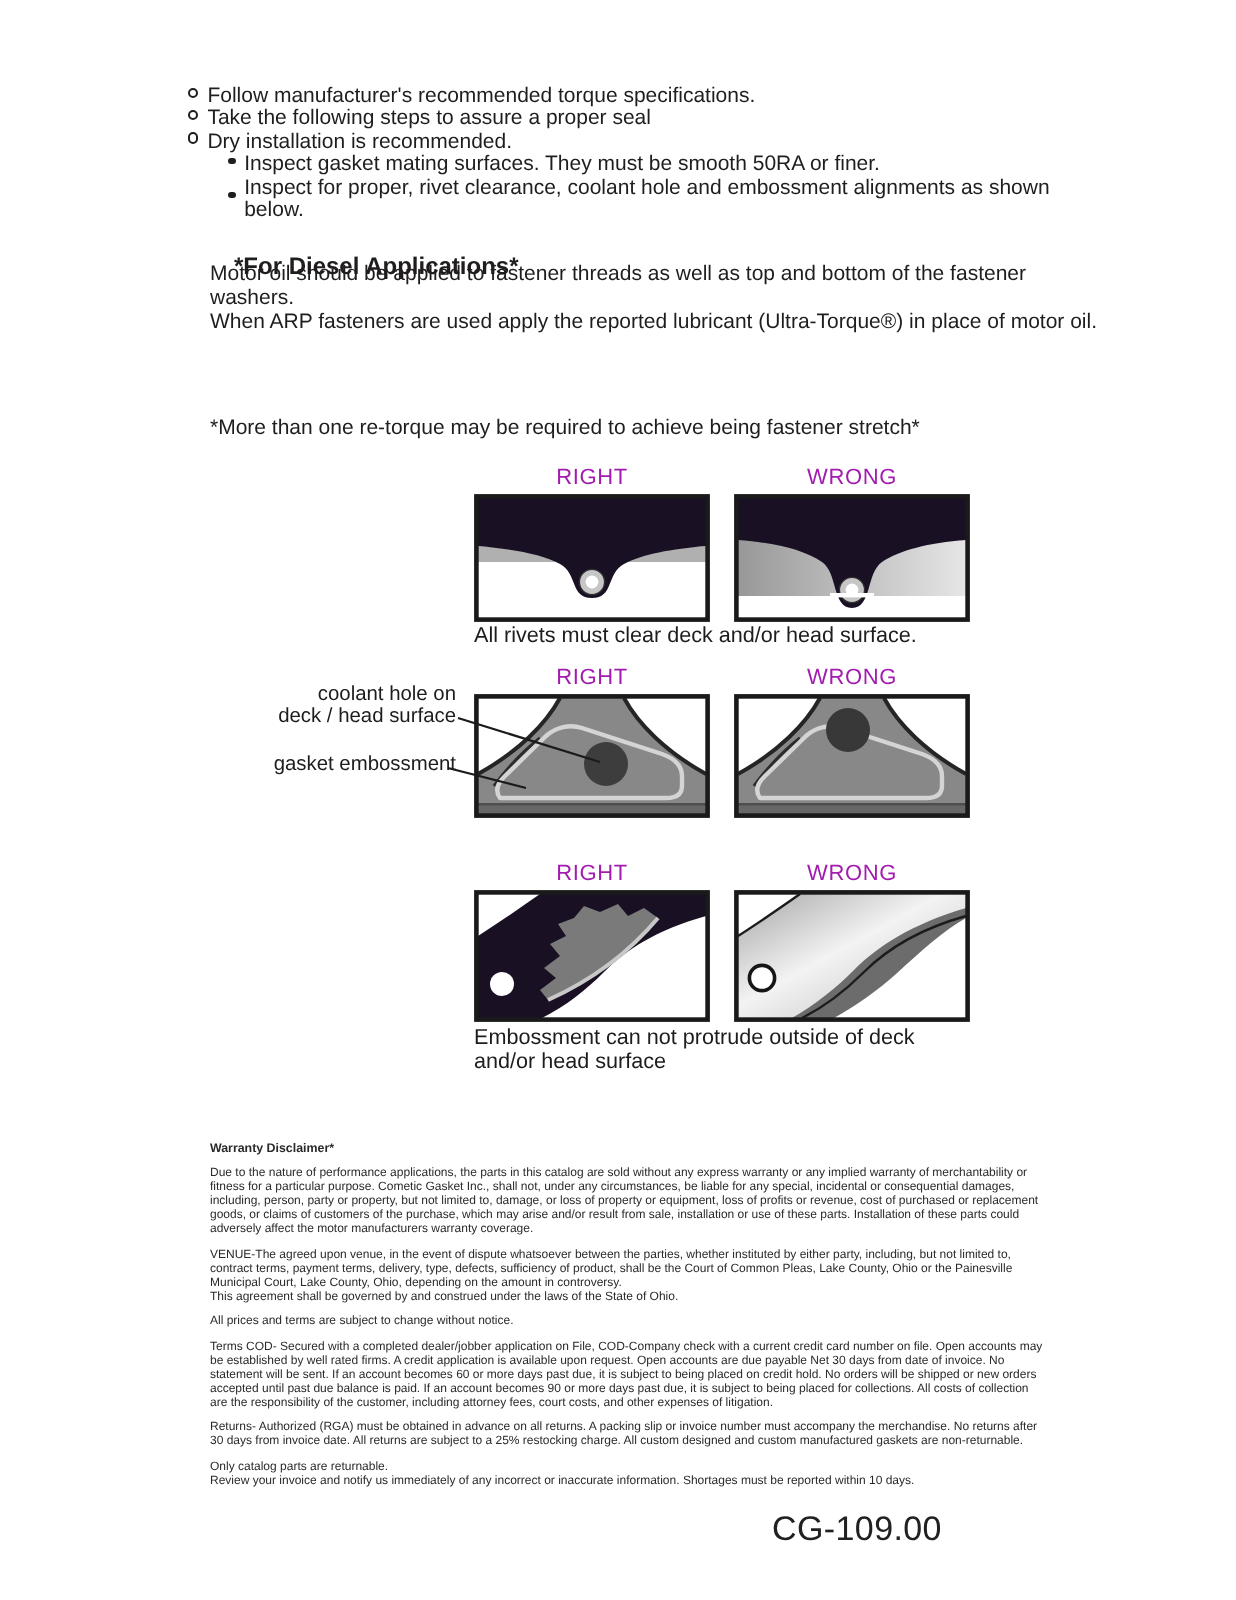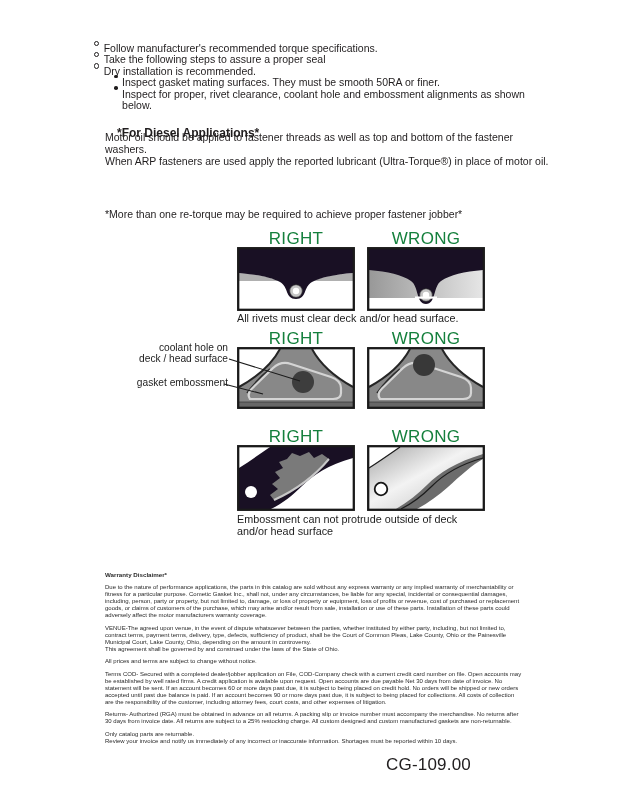--- a/index.html
+++ b/index.html
@@ -11,34 +11,34 @@
   .page{position:absolute;inset:0;background:#fff;}
 
   .title{
     position:absolute;left:105px;top:20px;margin:0;
     font-size:12.3px;font-weight:bold;letter-spacing:.1px;
     border-bottom:1.3px solid #141414;padding-bottom:1.5px;
   }
 
   .tips{position:absolute;left:94px;top:43px;margin:0;padding:0;list-style:none;
     font-size:10.5px;line-height:11.4px;width:445px;}
-  .tips li{display:flex;align-items:flex-start;}
+  .tips li{display:flex;align-items:center;}
   .dot{flex:0 0 auto;width:3.2px;height:3.2px;border-radius:50%;margin-right:4.5px;position:relative;top:-2.5px;}
   li.l1 .dot{border:1px solid #201d1e;}
   li.l2{padding-left:20px;}
   li.l2 .dot{background:#201d1e;width:3.6px;height:3.6px;}
 
   .dh{position:absolute;left:105px;top:114px;margin:12px;font-size:12px;font-weight:bold;}
   .bp{position:absolute;left:105px;margin:0;font-size:10.5px;line-height:11.8px;white-space:pre-line;width:448px;}
   #p1{top:132px}
   #p2{top:165px}
   #p3{top:209px}
 
   .diagrams{position:absolute;left:0;top:232px;width:618px;height:312px;}
-  .dlabel{position:absolute;width:118px;text-align:center;font-size:17px;letter-spacing:.3px;color:#15803d;line-height:14px;}
+  .dlabel{position:absolute;width:118px;text-align:center;font-size:11px;letter-spacing:.3px;color:#a21caf;line-height:14px;}
   .col-l{left:237px}
   .col-r{left:367px}
   .lr1{top:0}
   .lr2{top:100px}
   .lr3{top:198px}
   .fig{position:absolute;width:118px;display:block;}
   .r1{top:15px}
   .r2{top:115px}
   .r3{top:213px}
   .cap{position:absolute;margin:0;font-size:10.8px;line-height:12px;color:#1d1d1d;white-space:pre-line;}
@@ -81,21 +81,21 @@
       </li>
     <li class="l2">
         <span class="dot"></span>
         <span>Inspect for proper, rivet clearance, coolant hole and embossment alignments as shown below.</span>
       </li>
   </ul>
 
   <h2 class="dh">*For Diesel Applications*</h2>
   <p class="bp" id="p1">Motor oil should be applied to fastener threads as well as top and bottom of the fastener washers.
 When ARP fasteners are used apply the reported lubricant (Ultra-Torque®) in place of motor oil.</p>
-  <p class="bp" id="p3">*More than one re-torque may be required to achieve proper fastener jobber*</p>
+  <p class="bp" id="p3">*More than one re-torque may be required to achieve being fastener stretch*</p>
 
   <div class="diagrams">
 
     <div class="dlabel lr1 col-l">RIGHT</div>
     <div class="dlabel lr1 col-r">WRONG</div>
 
     <svg class="fig r1 col-l" width="118" height="64" viewBox="0 0 118 64">
       <rect x="1" y="1" width="116" height="62" fill="#ffffff"></rect>
       <path d="M2,26 C18,27 32,29.5 43,34 L2,34 Z" fill="#b0b0b0"></path>
       <path d="M116,26 C100,27 86,29.5 75,34 L116,34 Z" fill="#b0b0b0"></path>

